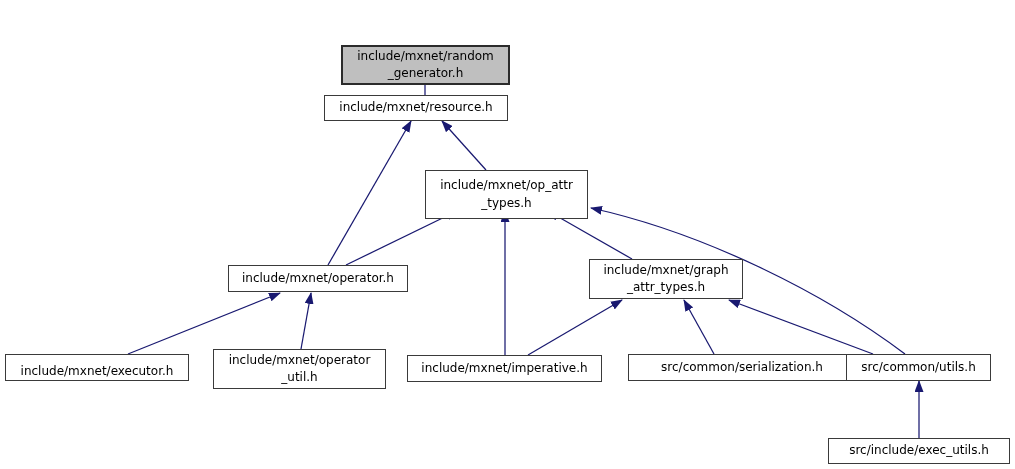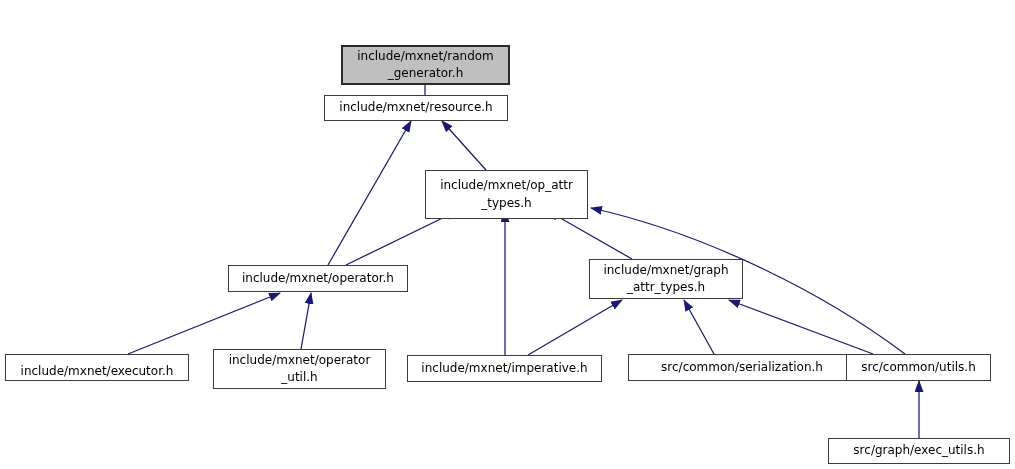--- a/index.html
+++ b/index.html
@@ -81,15 +81,15 @@
 _types.h</span></div>
       <div class="node" title="include/mxnet/operator.h" style="left: 228px; top: 265px; width: 180px; height: 27px;"><span>include/mxnet/operator.h</span></div>
       <div class="node" title="include/mxnet/graph_attr_types.h" style="left: 589px; top: 259px; width: 154px; height: 40px;"><span>include/mxnet/graph
 _attr_types.h</span></div>
       <div class="node" title="include/mxnet/executor.h" style="left: 5px; top: 354px; width: 184px; height: 27px; align-items: flex-end;"><span>include/mxnet/executor.h</span></div>
       <div class="node" title="include/mxnet/operator_util.h" style="left: 213px; top: 349px; width: 173px; height: 40px;"><span>include/mxnet/operator
 _util.h</span></div>
       <div class="node" title="include/mxnet/imperative.h" style="left: 407px; top: 355px; width: 195px; height: 27px;"><span>include/mxnet/imperative.h</span></div>
       <div class="node" title="src/common/serialization.h" style="left: 628px; top: 354px; width: 228px; height: 27px;"><span>src/common/serialization.h</span></div>
       <div class="node" title="src/common/utils.h" style="left: 846px; top: 354px; width: 145px; height: 27px;"><span>src/common/utils.h</span></div>
-      <div class="node" title="src/common/exec_utils.h" style="left: 828px; top: 438px; width: 182px; height: 26px;"><span>src/graph/exec_utils.h</span></div>
+      <div class="node" title="src/common/exec_utils.h" style="left: 828px; top: 438px; width: 182px; height: 26px;"><span>src/include/exec_utils.h</span></div>
     </div>
 </div>
 
 </body></html>

